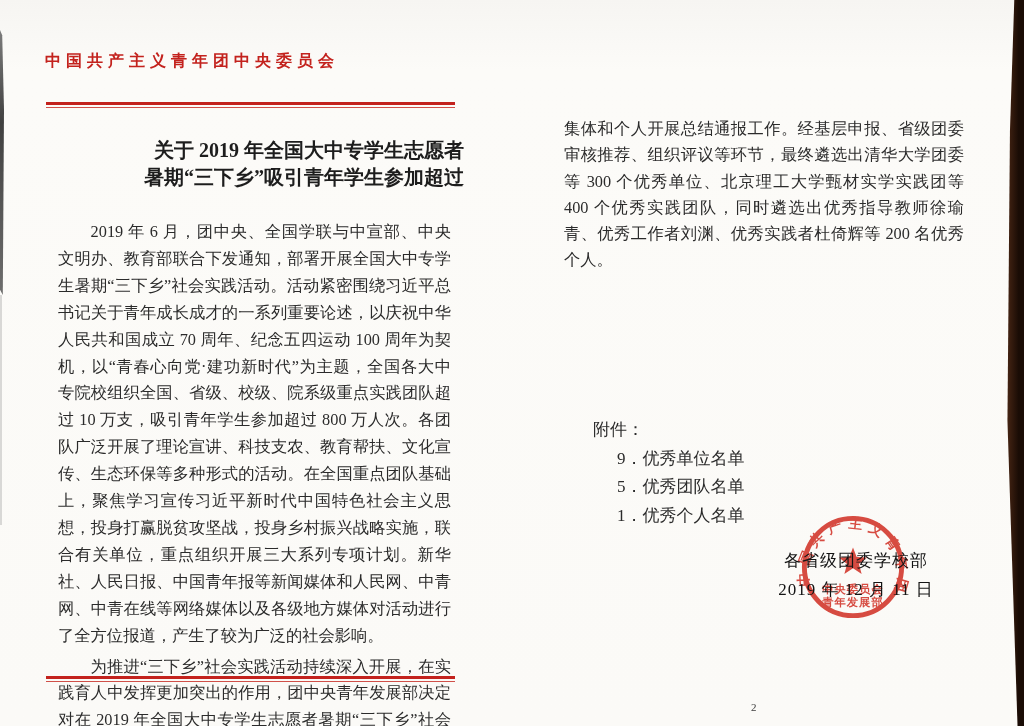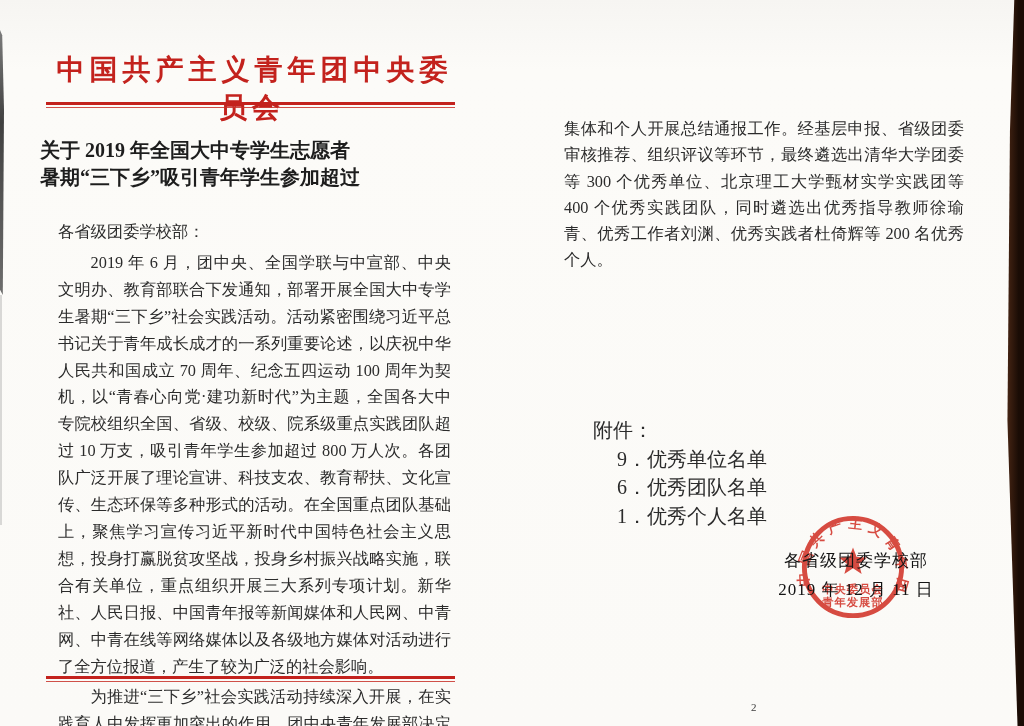--- a/index.html
+++ b/index.html
@@ -18,40 +18,40 @@
   }
   .edge-left{
     position:absolute;left:0;top:30px;width:4px;height:265px;z-index:5;
     background:linear-gradient(180deg,#666 0%,#1f1f1f 35%,#555 100%);
     clip-path:polygon(0 0,55% 2%,100% 30%,70% 100%,0 98%);opacity:.85;
   }
   .edge-left2{position:absolute;left:0;top:295px;width:2px;height:230px;background:#999;opacity:.35;z-index:5;}
 
   
   .org-header{
-    position:absolute;left:40px;top:51px;width:424px;text-align:center;
-    font-size:28px;font-weight:bold;color:#c3221d;letter-spacing:5px;text-indent:5px;
+    position:absolute;left:40px;top:51px;width:424px;text-align:left;
+    font-size:16px;font-weight:bold;color:#c3221d;letter-spacing:5px;text-indent:5px;
   }
   .red-rule{position:absolute;left:46px;width:409px;height:0;border-top:3px solid #c3221d;}
   .red-rule::after{content:"";display:block;margin-top:2px;border-top:1.5px solid #c8312a;opacity:.85;}
   .rule-top{top:102px;}
   .rule-bottom{top:676px;}
   .doc-title{
-    position:absolute;left:40px;top:137px;width:424px;text-align:left;
+    position:absolute;left:40px;top:137px;width:424px;text-align:right;
     font-size:20px;font-weight:bold;line-height:27px;color:#1d1d1d;
   }
   .body-text{position:absolute;font-size:16.3px;text-align:justify;color:#2b2b2b;}
   .body-text p{margin:4px;text-indent:2em;}
   .body-text p.no-indent{text-indent:0;}
   .body-left{left:54px;top:215px;width:401px;line-height:26.9px;}
   .salutation{text-indent:0 !important;}
   .body-right{left:560px;top:112px;width:408px;line-height:26.3px;}
 
   
-  .attachments{position:absolute;left:593px;top:416px;font-size:20px;line-height:28.5px;color:#2b2b2b;}
+  .attachments{position:absolute;left:593px;top:416px;font-size:17px;line-height:28.5px;color:#2b2b2b;}
   .att-item{padding-left:24px;}
   .signature{
     position:absolute;left:766px;top:546px;width:180px;z-index:3;
     text-align:center;font-size:17px;line-height:29px;color:#141414;letter-spacing:1px;
   }
   .seal{position:absolute;left:796px;top:513px;width:114px;height:110px;z-index:2;opacity:.88;}
   .seal .ring{stroke:#d23429;stroke-width:5;fill:none;}
   .seal .arc-text{fill:#d23429;font-size:14px;letter-spacing:6px;font-weight:bold;font-family:"Liberation Serif","DejaVu Serif",serif;}
   .seal .star{fill:#d23429;}
   .seal .seal-line{fill:#d23429;font-size:11.5px;font-weight:bold;text-anchor:middle;letter-spacing:1px;font-family:"Liberation Serif","DejaVu Serif",serif;}
@@ -69,37 +69,36 @@
   <section>
     <header class="org-header">中国共产主义青年团中央委员会</header>
     <div class="red-rule rule-top"></div>
 
     <div class="doc-title">
       <div>关于 2019 年全国大中专学生志愿者</div>
       <div>暑期“三下乡”吸引青年学生参加超过</div>
     </div>
 
     <div class="body-text body-left">
-      <p class="salutation">各省级团委学校部：</p>
       <p class="para">2019 年 6 月，团中央、全国学联与中宣部、中央文明办、教育部联合下发通知，部署开展全国大中专学生暑期“三下乡”社会实践活动。活动紧密围绕习近平总书记关于青年成长成才的一系列重要论述，以庆祝中华人民共和国成立 70 周年、纪念五四运动 100 周年为契机，以“青春心向党·建功新时代”为主题，全国各大中专院校组织全国、省级、校级、院系级重点实践团队超过 10 万支，吸引青年学生参加超过 800 万人次。各团队广泛开展了理论宣讲、科技支农、教育帮扶、文化宣传、生态环保等多种形式的活动。在全国重点团队基础上，聚焦学习宣传习近平新时代中国特色社会主义思想，投身打赢脱贫攻坚战，投身乡村振兴战略实施，联合有关单位，重点组织开展三大系列专项计划。新华社、人民日报、中国青年报等新闻媒体和人民网、中青网、中青在线等网络媒体以及各级地方媒体对活动进行了全方位报道，产生了较为广泛的社会影响。</p>
       <p class="para">为推进“三下乡”社会实践活动持续深入开展，在实践育人中发挥更加突出的作用，团中央青年发展部决定对在 2019 年全国大中专学生志愿者暑期“三下乡”社会实践活动中表现突出的</p>
     </div>
 
     <div class="red-rule rule-bottom"></div>
   </section>
 
   <section>
     <div class="body-text body-right">
       <p class="no-indent">集体和个人开展总结通报工作。经基层申报、省级团委审核推荐、组织评议等环节，最终遴选出清华大学团委等 300 个优秀单位、北京理工大学甄材实学实践团等 400 个优秀实践团队，同时遴选出优秀指导教师徐瑜青、优秀工作者刘渊、优秀实践者杜倚辉等 200 名优秀个人。</p>
     </div>
 
     <div class="attachments">
       <div class="att-label">附件：</div>
       <div class="att-item">9．优秀单位名单</div>
-      <div class="att-item">6．优秀团队名单</div>
+      <div class="att-item">5．优秀团队名单</div>
       <div class="att-item">1．优秀个人名单</div>
     </div>
 
     <svg class="seal" viewBox="0 0 116 112" xmlns="http://www.w3.org/2000/svg">
       <circle class="ring" cx="58" cy="55" r="49.5"></circle>
       <path id="sealArc" d="M 15 78 A 46 46 0 1 1 101 78" fill="none"></path>
       <text class="arc-text">
         <textPath href="#sealArc" startOffset="4">中国共产主义青年团</textPath>
       </text>
       <polygon class="star" points="58,35 61.7,44.9 72.3,45.4 64,52 66.8,62.1 58,56.3 49.2,62.1 52,52 43.7,45.4 54.3,44.9"></polygon>

